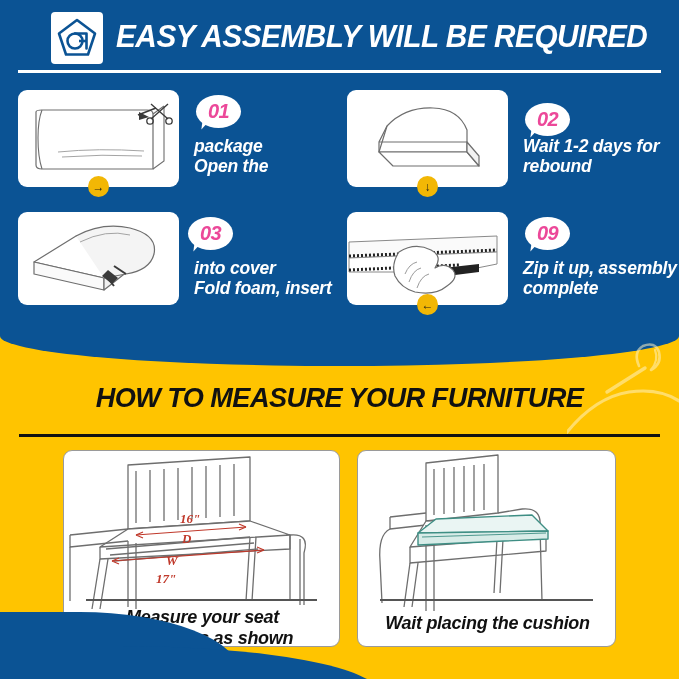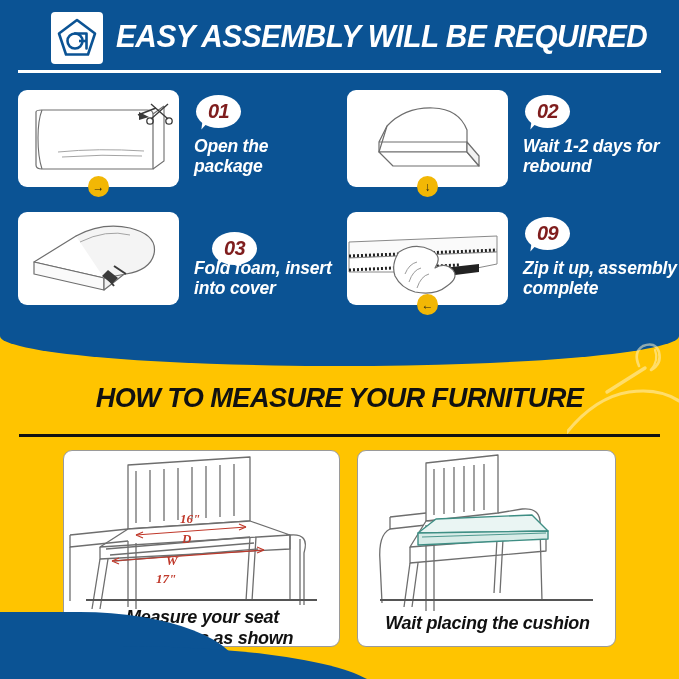--- a/index.html
+++ b/index.html
@@ -57,21 +57,21 @@
   .step-num{
     position:absolute;
     width:45px;height:37px;
   }
   .step-num .bubble{
     position:absolute;left:0;top:0;width:45px;height:33px;
     background:#ffffff;border-radius:50%;
     display:flex;align-items:center;justify-content:center;
   }
   .step-num .bubble span{
-    font-size:20px;font-weight:bold;font-style:italic;color:#7f1d1d;
+    font-size:20px;font-weight:bold;font-style:italic;color:#ec4899;
     letter-spacing:-0.5px;
   }
   .step-num .tail{
     position:absolute;left:6px;top:25px;width:0;height:0;
     border-left:7px solid #ffffff;
     border-bottom:10px solid transparent;
     transform:rotate(8deg);
   }
   .step-label{
     position:absolute;
@@ -161,39 +161,39 @@
             <span>→</span>
           </div>
         </div>
         <div class="step-num" style="left:178px;top:5px;">
           <div class="tail"></div>
           <div class="bubble">
               <span>01</span>
             </div>
         </div>
         <div class="step-label" style="left:176px;top:46px;width:150px;">
+          <div>package</div>
           <div>Open the</div>
-          <div>package</div>
         </div>
       </div>
 
       <div class="step" style="left:347px;top:90px;width:320px;height:100px;">
         <div class="step-card" style="width:161px;height:97px;">
           <svg width="161" height="97" viewBox="0 0 161 97">
             <path d="M32 62 L40 36 Q58 17 86 18 Q112 19 120 40 L120 62 Z" fill="#ffffff" stroke="#6e6e6e" stroke-width="1.2" stroke-linejoin="round"></path>
             <path d="M32 62 L46 76 L132 76 L120 62 Z" fill="#ffffff" stroke="#6e6e6e" stroke-width="1.2" stroke-linejoin="round"></path>
             <path d="M120 62 L132 76 L132 66 L120 52 Z" fill="#f2f2f2" stroke="#6e6e6e" stroke-width="1.2" stroke-linejoin="round"></path>
             <path d="M32 62 L32 52 L40 36" fill="none" stroke="#6e6e6e" stroke-width="1.2"></path>
             <path d="M32 52 L120 52" fill="none" stroke="#6e6e6e" stroke-width="1.2"></path>
           </svg>
           <div class="badge-arrow" style="left:70px;top:86px;">
             <span>↓</span>
           </div>
         </div>
-        <div class="step-num" style="left:178px;top:5px;">
+        <div class="step-num" style="left:178px;top:13px;">
           <div class="tail"></div>
           <div class="bubble">
               <span>02</span>
             </div>
         </div>
         <div class="step-label" style="left:176px;top:46px;width:160px;">
           <div>Wait 1-2 days for</div>
           <div>rebound</div>
         </div>
       </div>
@@ -204,29 +204,29 @@
             <path d="M16 50 L58 24 L124 36 L86 66 Z" fill="#ffffff" stroke="#6e6e6e" stroke-width="1.2" stroke-linejoin="round"></path>
             <path d="M16 50 L16 62 L86 78 L86 66 Z" fill="#fafafa" stroke="#6e6e6e" stroke-width="1.2" stroke-linejoin="round"></path>
             <path d="M86 66 L86 78 L124 48 L124 36 Z" fill="#f0f0f0" stroke="#6e6e6e" stroke-width="1.2" stroke-linejoin="round"></path>
             <path d="M58 24 Q84 10 112 16 Q140 23 136 42 Q132 58 108 62 L86 66" fill="#f4f4f4" stroke="#6e6e6e" stroke-width="1.2" stroke-linejoin="round"></path>
             <path d="M62 30 Q88 17 112 23" fill="none" stroke="#9a9a9a" stroke-width="0.9"></path>
             <path d="M90 58 L100 66 L94 72 L84 64 Z" fill="#3a3a3a"></path>
             <path d="M96 54 L108 62" fill="none" stroke="#3a3a3a" stroke-width="2"></path>
             <path d="M88 64 L96 74" fill="none" stroke="#3a3a3a" stroke-width="2"></path>
           </svg>
         </div>
-        <div class="step-num" style="left:194px;top:5px;margin-top:15px;">
+        <div class="step-num" style="left:170px;top:5px;">
           <div class="tail"></div>
           <div class="bubble">
               <span>03</span>
             </div>
         </div>
         <div class="step-label" style="left:176px;top:46px;width:160px;">
+          <div>into cover</div>
           <div>Fold foam, insert</div>
-          <div>into cover</div>
         </div>
       </div>
 
       <div class="step" style="left:347px;top:212px;width:320px;height:100px;">
         <div class="step-card" style="width:161px;height:93px;">
           <svg width="161" height="93" viewBox="0 0 161 93">
             <path d="M2 30 L150 24 L150 40 L2 46 Z" fill="#fafafa" stroke="#8a8a8a" stroke-width="1"></path>
             <path d="M2 46 L150 40 L150 52 L110 60 L2 60 Z" fill="#ffffff" stroke="#8a8a8a" stroke-width="1"></path>
             <g stroke="#222" stroke-width="1">
               <path d="M2 44 L150 38" fill="none" stroke-dasharray="2 2" stroke-width="3"></path>

